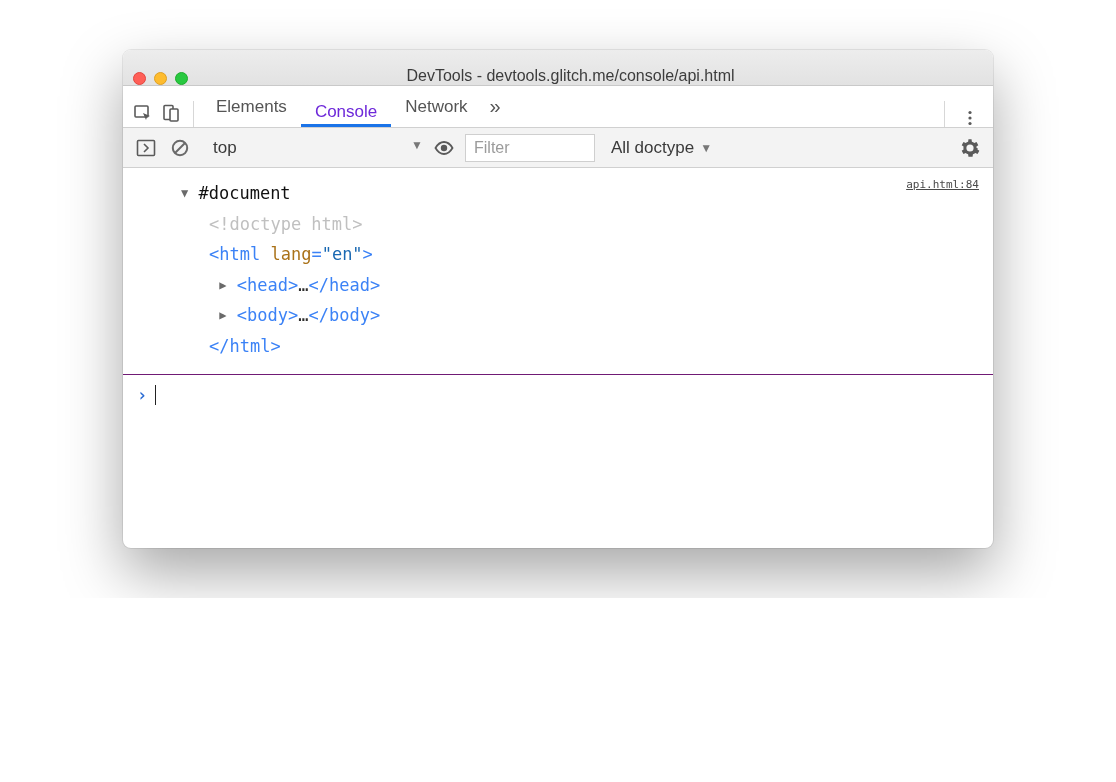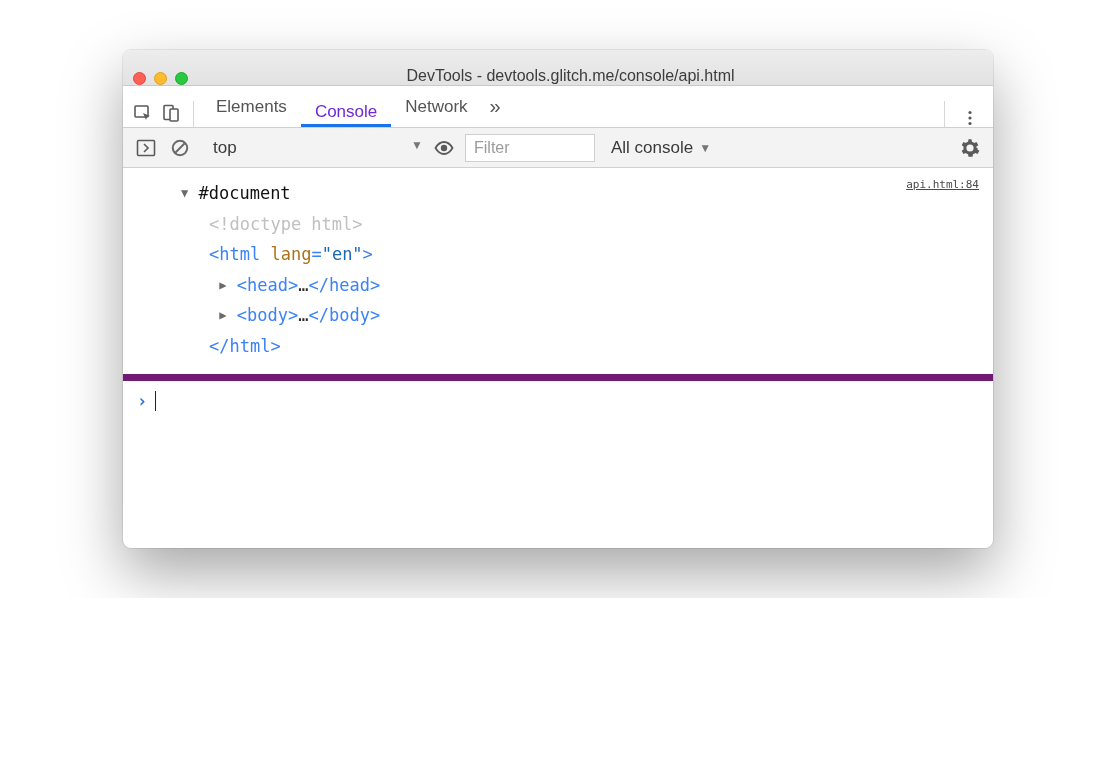--- a/index.html
+++ b/index.html
@@ -90,21 +90,21 @@
   .gear{margin-left:auto;color:#555;}
   .console{
     font-family: Menlo, Consolas, monospace;
     font-size:17px;
     color:#222;
     min-height:380px;
     display:flex;flex-direction:column;
   }
   .msg{
     display:flex;align-items:flex-start;
-    border-bottom:7px solid #701a75;
+    border-bottom:1px solid #701a75;
     padding:10px 14px 12px 14px;
   }
   .tree{flex:1;}
   .srclink{
     font-family:Menlo,Consolas,monospace;font-size:11px;
     color:#4a4a4a;text-decoration:underline;
     white-space:nowrap;
   }
   .tree-line{line-height:1.8;}
   .ind1{padding-left:44px;}
@@ -190,21 +190,21 @@
       <span class="tri">▼</span>
     </div>
     <div class="iconbox">
       <svg width="22" height="16" viewBox="0 0 22 16" fill="#5a5a5a">
         <path d="M11 2 C6 2 2.5 8 2.5 8 s3.5 6 8.5 6 8.5-6 8.5-6 S16 2 11 2z" fill="none" stroke="#5a5a5a" stroke-width="1.8"></path>
         <circle cx="11" cy="8" r="3.2"></circle>
       </svg>
     </div>
     <input class="filter" placeholder="Filter" style="">
     <div class="levels">
-      <span>All console</span>
+      <span>All doctype</span>
       <span class="tri">▼</span>
     </div>
     <div class="iconbox gear">
       <svg width="20" height="20" viewBox="0 0 20 20" fill="#5a5a5a">
         <path d="M10 6.4a3.6 3.6 0 100 7.2 3.6 3.6 0 000-7.2zm7.6 3.6c0 .48-.04.94-.12 1.38l1.88 1.46-1.8 3.12-2.22-.9c-.72.56-1.54.98-2.42 1.24l-.34 2.36H8.46l-.34-2.36a7.25 7.25 0 01-2.42-1.24l-2.22.9-1.8-3.12 1.88-1.46c-.08-.44-.12-.9-.12-1.38s.04-.94.12-1.38L1.68 7.16l1.8-3.12 2.22.9c.72-.56 1.54-.98 2.42-1.24L8.46 1.34h3.08l.34 2.36c.88.26 1.7.68 2.42 1.24l2.22-.9 1.8 3.12-1.88 1.46c.08.44.12.9.12 1.38z"></path>
       </svg>
     </div>
   </div>
 
   <div class="console">

